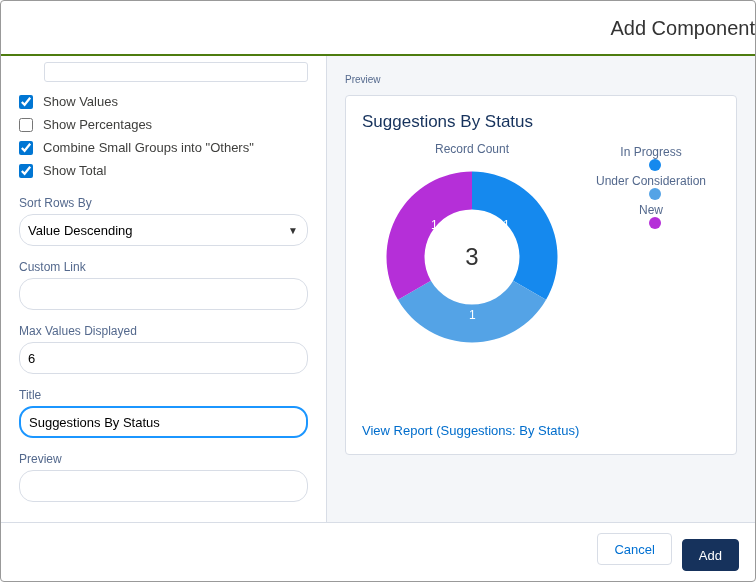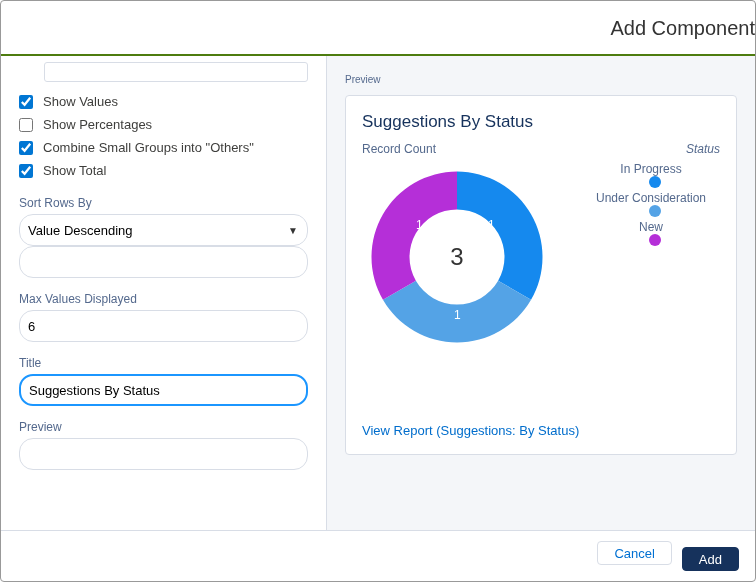--- a/index.html
+++ b/index.html
@@ -121,21 +121,21 @@
   }
   .chart-body-row {
     display: flex;
     flex: 1;
   }
   .chart-area {
     position: relative;
     width: 220px;
     display:flex;
     flex-direction:column;
-    align-items:flex-start;
+    align-items:center;
   }
   .record-count-label {
     font-size: 12px;
     color: #54698d;
     text-align:center;
     margin-bottom:4px;
   }
   .donut-wrap {
     position: relative;
     width: 190px;
@@ -185,21 +185,21 @@
     text-decoration: none;
   }
   .dialog-footer {
     border-top: 1px solid #d8dde6;
     padding: 10px 16px;
     display: flex;
     justify-content: flex-end;
     gap: 10px;
   }
   .btn {
-    height: 24px;
+    height: 32px;
     padding: 0 16px;
     border-radius: 4px;
     font-size: 13px;
     cursor: pointer;
     font-family: inherit;
   }
   .btn-neutral {
     background: #fff;
     border: 1px solid #d8dde6;
     color: #0070d2;
@@ -242,20 +242,21 @@
     </label>
 
     <div class="field-label">Sort Rows By</div>
     <div class="select-wrap">
       <select>
         <option>Value Descending</option>
       </select>
       <span class="caret">▼</span>
     </div>
 
+    <div class="field-label">Custom Link</div>
     <input class="text-input" type="text" value="" style="">
 
     <div class="field-label">Max Values Displayed</div>
     <input class="text-input" type="text" value="6" style="">
 
     <div class="field-label">Title</div>
     <input class="text-input active" type="text" value="Suggestions By Status" style="">
 
     <div class="field-label">Preview</div>
     <input class="text-input" type="text" value="" style="">
@@ -278,21 +279,20 @@
               <path fill="#b52fd8" d="M11.03 72.5 A45 45 0 0 1 50 5 L50 25 A25 25 0 0 0 28.35 62.5 Z"></path>
             </svg>
             <div class="donut-center">3</div>
             <div class="slice-label" style="top:56px; left:126px;">1</div>
             <div class="slice-label" style="top:146px; left:92px;">1</div>
             <div class="slice-label" style="top:56px; left:54px;">1</div>
           </div>
         </div>
 
         <div class="legend-col">
-          <div class="legend-title">Status</div>
           <div class="legend-row">
             <span>In Progress</span>
             <span class="legend-swatch" style="background:#1589ee"></span>
           </div>
           <div class="legend-row">
             <span>Under Consideration</span>
             <span class="legend-swatch" style="background:#54a3e6"></span>
           </div>
           <div class="legend-row">
             <span>New</span>

